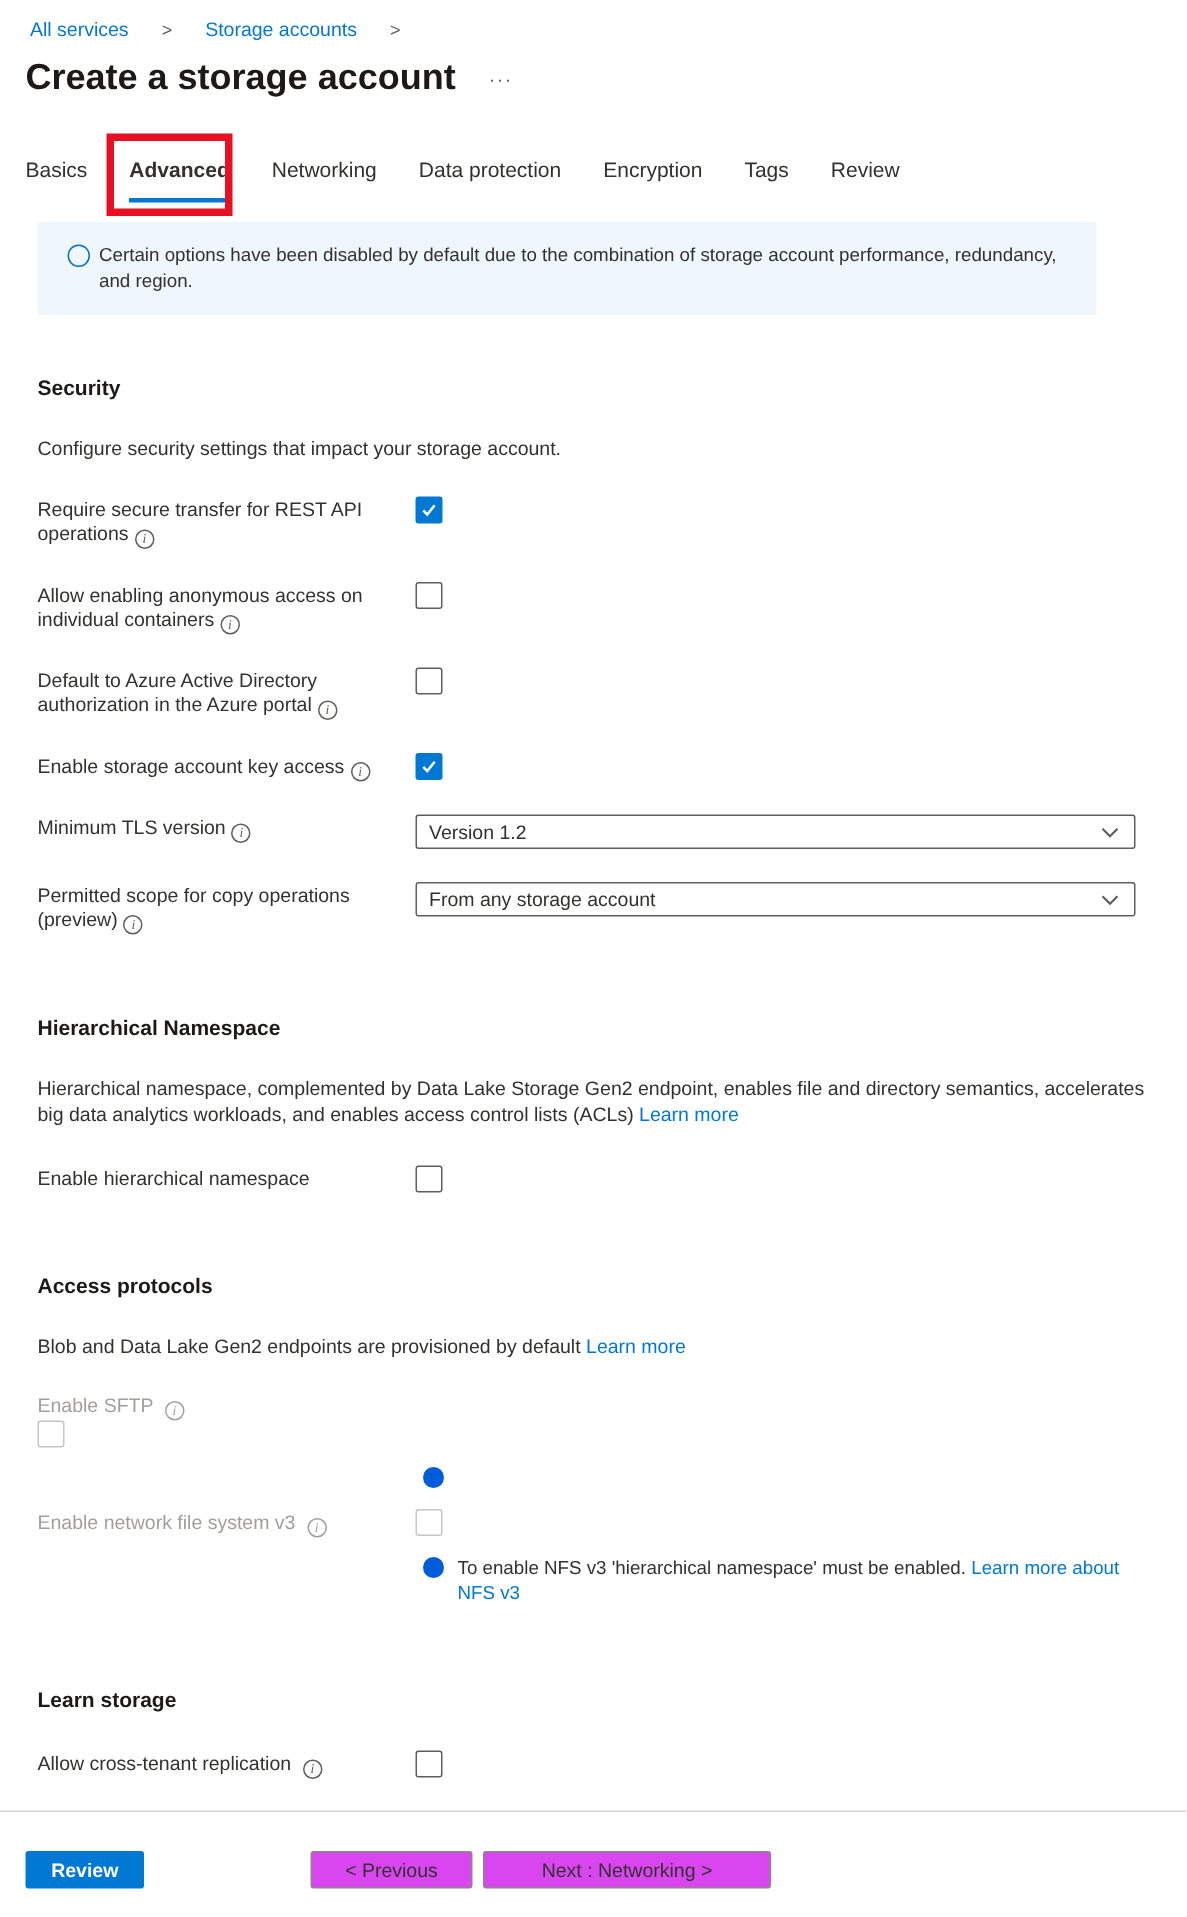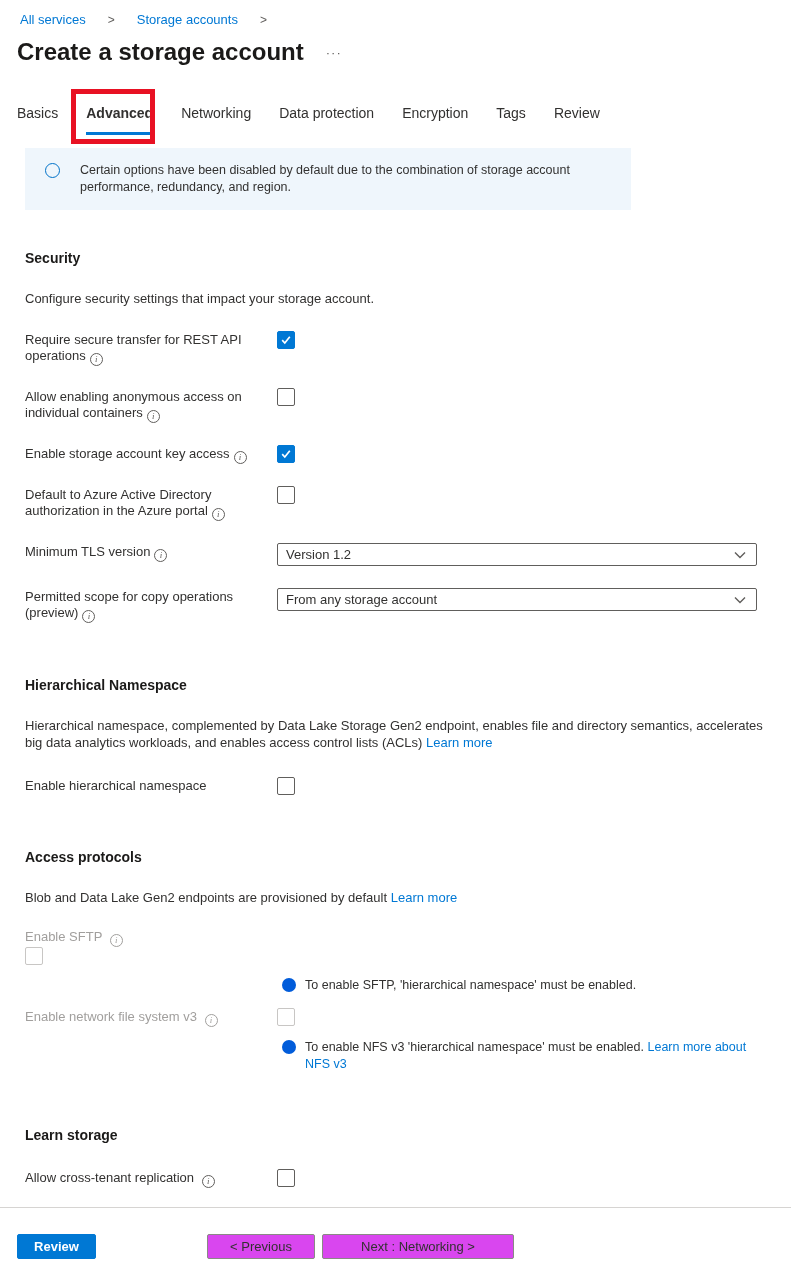--- a/index.html
+++ b/index.html
@@ -24,22 +24,22 @@
   .tabs { display:flex; gap:28px; margin:38px 0 0 17px; position:relative; align-items:flex-start; }
   .tab { font-size:14px; color:#323130; padding-bottom:14px; cursor:pointer; white-space:nowrap; }
   .tab.active { font-weight:700; border-bottom:3px solid #0078d4; padding-bottom:11px; }
   .annotation-red-box {
     position:absolute; left:54px; top:-16px; width:84px; height:55px;
     border:5px solid #e81123; pointer-events:none;
   }
 
   
   .banner {
-    margin:13px 0 0 25px; width:606px; background:#eff6fc;
-    padding:14px 16px 14px 20px; display:flex; gap:20px; align-items:flex-start;
+    margin:13px 0 0 25px; width:706px; background:#eff6fc;
+    padding:14px 16px 14px 20px; display:flex; gap:6px; align-items:flex-start;
   }
   .banner-info-icon {
     width:15px; height:15px; border:1px solid #0072c9; border-radius:50%;
     color:#0072c9; font-size:10px; line-height:13px; text-align:center;
     flex:0 0 auto; font-style:italic; font-family:"Liberation Serif", serif; margin-top:1px;
   }
   .banner-text { font-size:12.5px; line-height:17px; color:#323130; max-width:655px; }
 
   
   .content { margin-left:25px; width:741px; }
@@ -147,34 +147,34 @@
 
       <div class="row">
         <div class="row-label">
           <span>Allow enabling anonymous access on individual containers</span><span class="info-icon"></span>
         </div>
         <div class="checkbox"></div>
       </div>
 
       <div class="row">
         <div class="row-label">
+          <span>Default to Azure Active Directory authorization in the Azure portal</span><span class="info-icon"></span>
+        </div>
+        <div class="checkbox"></div>
+      </div>
+
+      <div class="row">
+        <div class="row-label">
           <span>Enable storage account key access</span><span class="info-icon"></span>
         </div>
         <div class="checkbox checked">
           <svg width="12" height="12" viewBox="0 0 12 12">
               <path d="M2.2 6.2l2.6 2.8 5-6.2" stroke="#ffffff" stroke-width="1.7" fill="none"></path>
             </svg>
         </div>
-      </div>
-
-      <div class="row">
-        <div class="row-label">
-          <span>Default to Azure Active Directory authorization in the Azure portal</span><span class="info-icon"></span>
-        </div>
-        <div class="checkbox"></div>
       </div>
 
       <div class="row">
         <div class="row-label">
           <span>Minimum TLS version</span><span class="info-icon"></span>
         </div>
         <div class="dropdown">
           <span>Version 1.2</span>
           <svg width="12" height="8" viewBox="0 0 12 8">
               <path d="M1 1.5l5 5 5-5" stroke="#605e5c" stroke-width="1.4" fill="none"></path>
@@ -220,21 +220,20 @@
     </p>
     <div class="rows" style="margin-top:22px;">
       <div class="row" style="margin-bottom:22px;flex-direction:column;">
         <div class="row-label disabled">
           <span>Enable SFTP</span> <span class="info-icon"></span>
         </div>
         <div class="checkbox disabled"></div>
       </div>
       <div class="note">
         <span class="note-info-icon"></span>
-        <span class="note-text">To enable SFTP, 'hierarchical namespace' must be enabled.</span>
       </div>
 
       <div class="row" style="margin-bottom:22px;">
         <div class="row-label disabled">
           <span>Enable network file system v3</span> <span class="info-icon"></span>
         </div>
         <div class="checkbox disabled"></div>
       </div>
       <div class="note">
         <span class="note-info-icon"></span>

